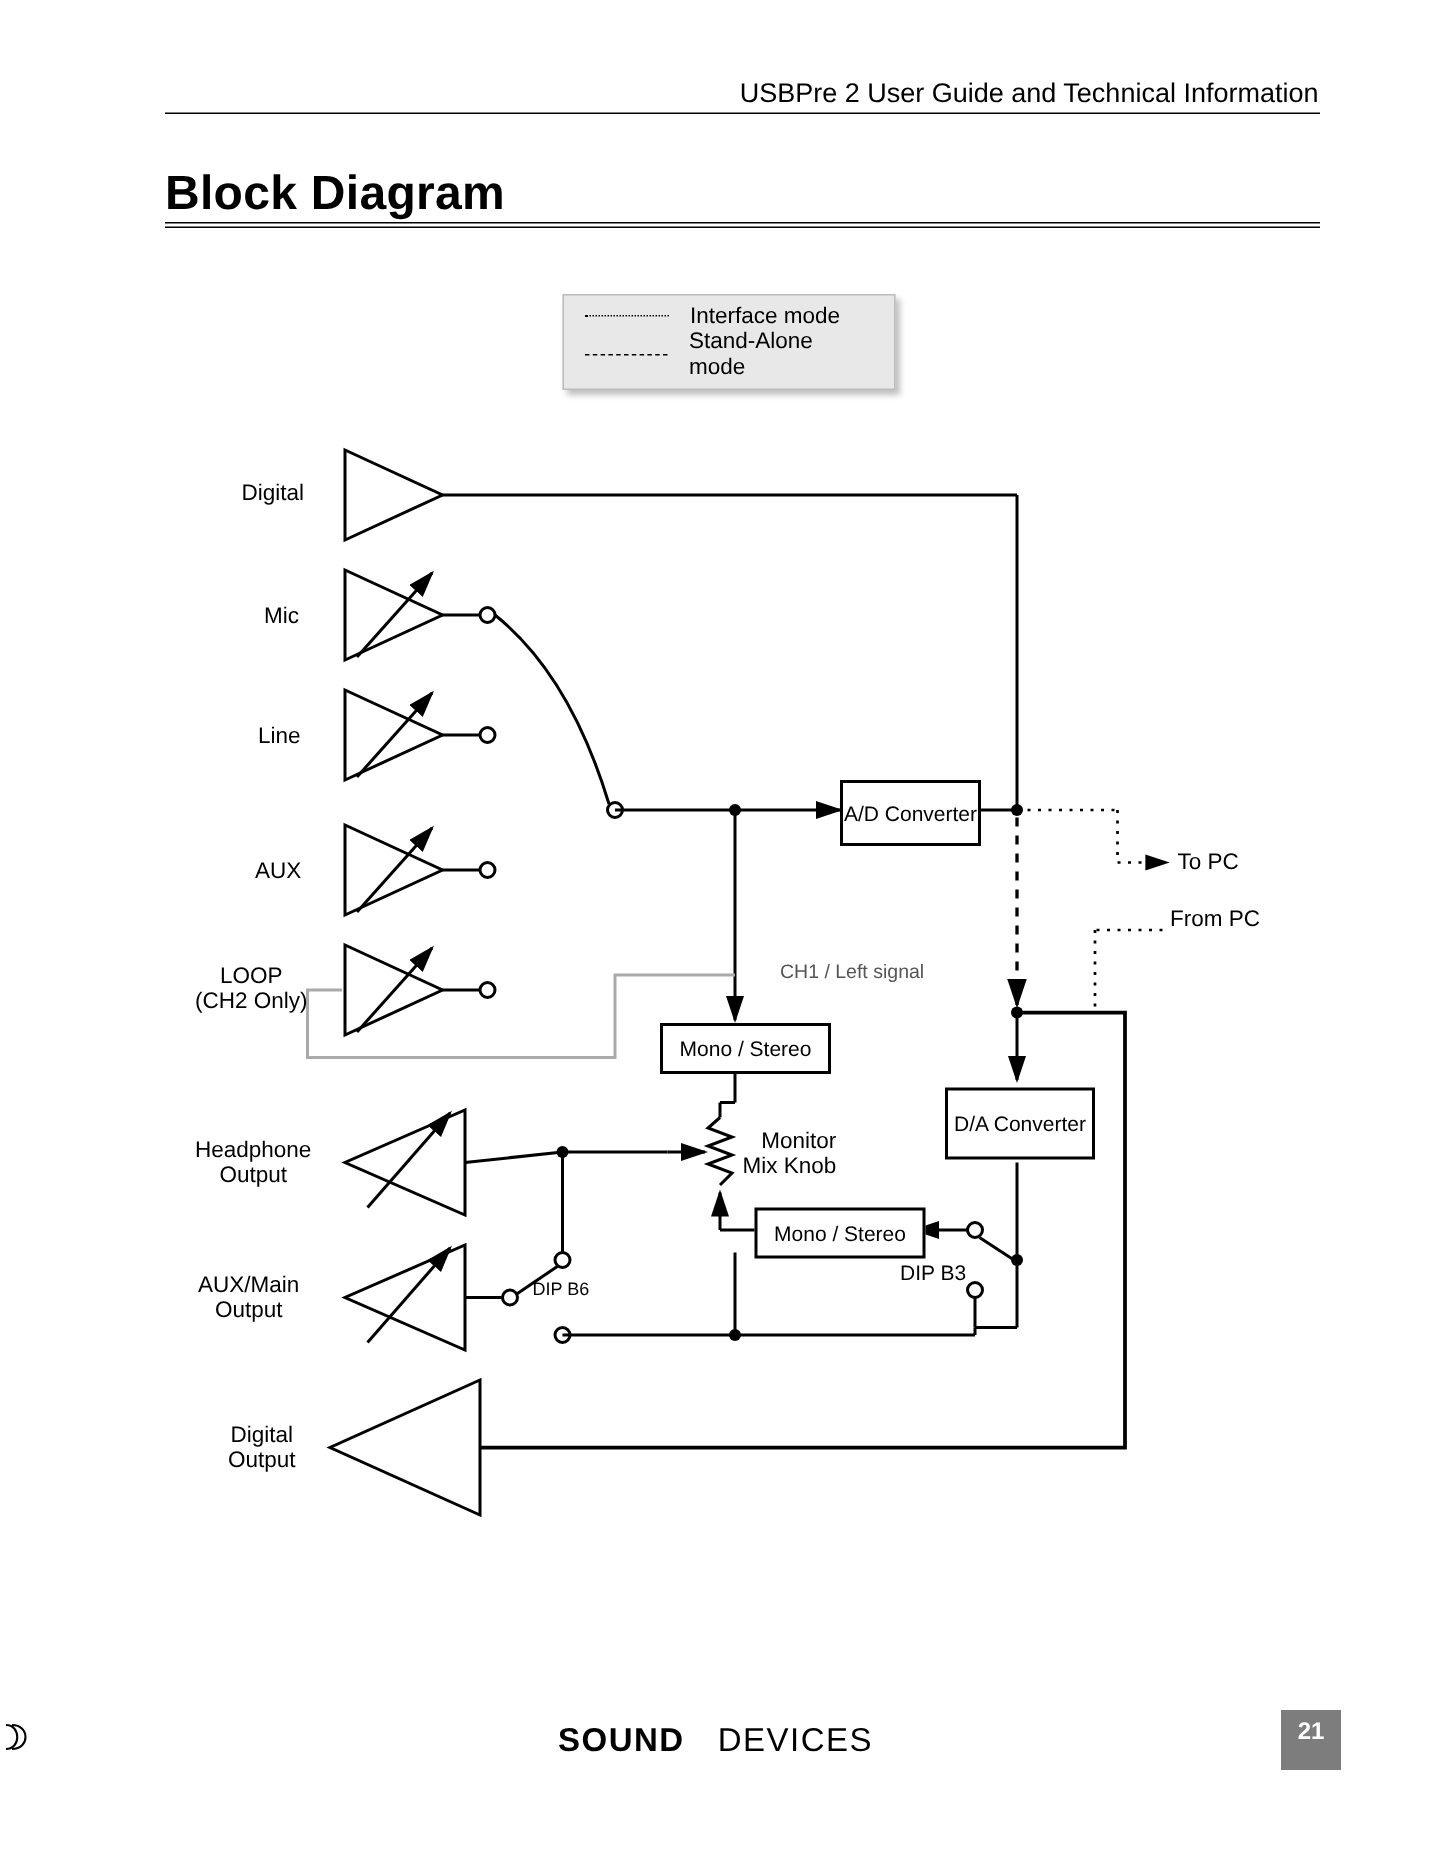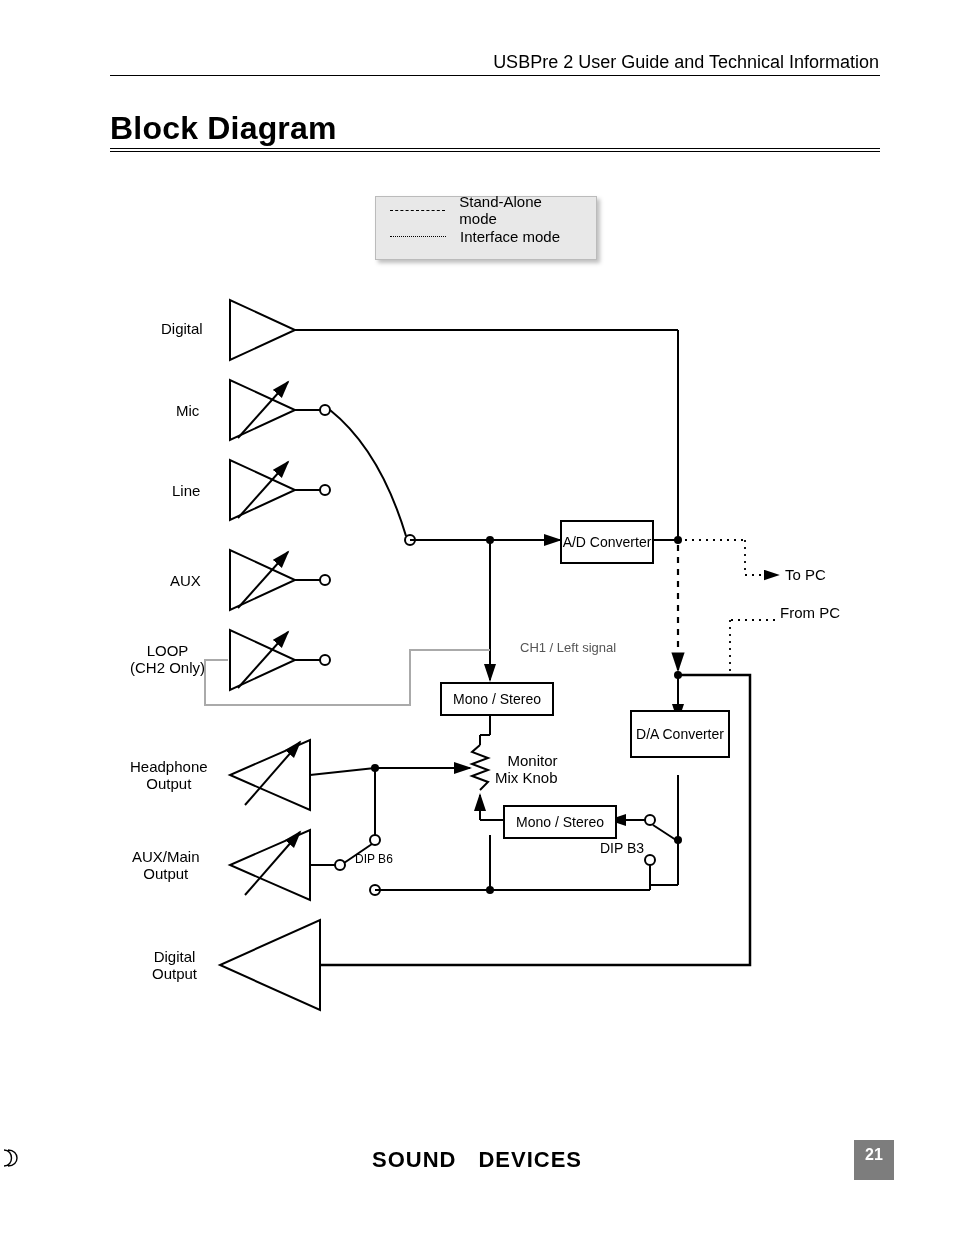--- a/index.html
+++ b/index.html
@@ -4,21 +4,21 @@
 <style>
   html,body{margin:0;padding:0;background:#fff;font-family:Arial,Helvetica,sans-serif;color:#000}
   .page{position:relative;width:954px;height:1235px;margin:0 auto}
   .header-rule{position:absolute;left:110px;top:75px;width:770px;border-top:1.5px solid #000}
   .header-text{position:absolute;right:75px;top:52px;font-size:18px;font-weight:normal}
   .title{position:absolute;left:110px;top:110px;font-size:32px;font-weight:bold;font-family:"Arial Narrow",Arial,sans-serif;letter-spacing:.2px}
   .title-rule1{position:absolute;left:110px;top:148px;width:770px;border-top:1.5px solid #000}
   .title-rule2{position:absolute;left:110px;top:151px;width:770px;border-top:1px solid #000}
   .diagram{position:absolute;left:110px;top:180px;width:770px;height:880px}
   .footer-logo{position:absolute;left:0;width:954px;top:1147px;text-align:center;font-weight:bold;font-size:22px;letter-spacing:1px}
-  .footer-logo .thin{font-weight:bold}
+  .footer-logo .thin{font-weight:normal}
   .pagebox{position:absolute;right:60px;top:1140px;width:40px;height:40px;background:#7d7d7d;color:#fff;font-weight:bold;font-size:16px;line-height:30px;text-align:center}
   
   .lbl{position:absolute;font-size:15px;white-space:pre;text-align:center}
   .lbl.small{font-size:13px;color:#555}
   .box{position:absolute;border:2px solid #000;background:#fff;font-size:14px;font-weight:normal;text-align:center;display:flex;align-items:center;justify-content:center;line-height:1.15}
   .legend{position:absolute;background:#e8e8e8;border:1px solid #bbb;box-shadow:3px 3px 4px rgba(0,0,0,.25)}
   .legend .row{display:flex;align-items:center;height:26px;padding:0 14px;font-size:15px}
   .legend .sw{width:56px;height:0;border-top:1.5px dotted #000;margin-right:14px}
   .legend .sw.dash{border-top:1.5px dashed #000}
   svg{position:absolute;left:0;top:0}
@@ -31,26 +31,26 @@
   <div class="header-rule"></div>
 
   <div class="title">Block Diagram</div>
   <div class="title-rule1"></div>
   <div class="title-rule2"></div>
 
   <div class="diagram">
 
     <div class="legend" style="left:265px;top:16px;width:220px;height:62px">
       <div class="row">
+        <span class="sw"></span>
+        <span>Interface mode</span>
+      </div>
+      <div class="row">
         <span class="sw dash"></span>
         <span>Stand-Alone mode</span>
-      </div>
-      <div class="row">
-        <span class="sw"></span>
-        <span>Interface mode</span>
       </div>
     </div>
 
     <svg width="770" height="880">
       <defs>
         <marker id="arr" markerWidth="10" markerHeight="10" refX="8" refY="3" orient="auto">
           <path d="M0,0 L9,3 L0,6 Z" fill="#000"></path>
         </marker>
       </defs>
 
@@ -182,21 +182,21 @@
     <div class="lbl" style="left:675px;top:386px">To PC</div>
     <div class="lbl" style="left:670px;top:424px">From PC</div>
     <div class="lbl small" style="left:410px;top:460px">CH1 / Left signal</div>
     <div class="lbl" style="left:245px;top:672px;font-size:12px">DIP B6</div>
     <div class="lbl" style="left:490px;top:660px;font-size:14px">DIP B3</div>
     <div class="lbl" style="left:385px;top:572px;text-align:right">Monitor
 Mix Knob</div>
 
     <div class="box" style="left:450px;top:340px;width:90px;height:40px">A/D
 Converter</div>
-    <div class="box" style="left:520px;top:530px;width:96px;height:44px">D/A
+    <div class="box" style="left:520px;top:545px;width:96px;height:44px">D/A
 Converter</div>
     <div class="box" style="left:330px;top:502px;width:110px;height:30px">Mono / Stereo</div>
     <div class="box" style="left:393px;top:625px;width:110px;height:30px">Mono / Stereo</div>
 
   </div>
 
   <div class="footer-logo">
     <span>SOUND</span><span style="display:inline-block;width:22px;vertical-align:-2px">
       <svg width="22" height="22" viewBox="0 0 22 22">
           <path d="M4 3 C14 3 14 19 4 19 M8 3 C20 3 20 19 8 19" fill="none" stroke="#000" stroke-width="1.4"></path>

